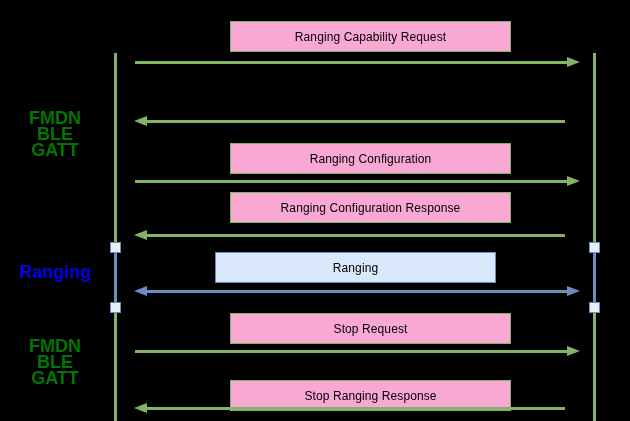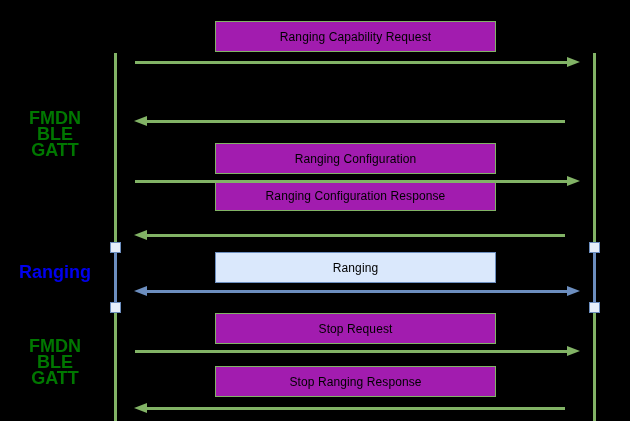--- a/index.html
+++ b/index.html
@@ -19,21 +19,21 @@
     background:#e6eef9; border:1.5px solid #6c8ebf;
   }
   .marker.ml { left:109.5px; } .marker.mr { left:588.5px; }
   .marker.t { top:242px; } .marker.b { top:302px; }
   
   .msg-box {
     position:absolute; left:215px; width:281px; height:31px; box-sizing:border-box;
     display:flex; align-items:center; justify-content:center;
     font-size:12px; color:#000000; letter-spacing:0.1px;
   }
-  .msg-box.green { background:#a21caf; border:1.5px solid #82b366; }
+  .msg-box.green { background:#f9a8d4; border:1.5px solid #82b366;margin-left:15px; }
   .msg-box.blue  { background:#dae8fc; border:1.5px solid #6c8ebf; }
   
   .arrow { position:absolute; height:3px; }
   .arrow.green { background:#82b366; color:#82b366; }
   .arrow.blue  { background:#6c8ebf; color:#6c8ebf; }
   .arrow.dir-right { left:135px; width:432px; }
   .arrow.dir-left  { left:147px; width:418px; }
   .arrow.dir-both  { left:147px; width:420px; }
   .head { position:absolute; width:0; height:0; top:-4px;
           border-top:5.5px solid transparent; border-bottom:5.5px solid transparent; }
@@ -64,24 +64,24 @@
   <div class="phase-label green" style="top:110px;">FMDN
 BLE
 GATT</div>
   <div class="phase-label blue" style="top:264px;">Ranging</div>
   <div class="phase-label green" style="top:338px;">FMDN
 BLE
 GATT</div>
 
   <div class="msg-box green" style="top:21px;">Ranging Capability Request</div>
   <div class="msg-box green" style="top:143px;">Ranging Configuration</div>
-  <div class="msg-box green" style="top:180px;">Ranging Configuration Response</div>
+  <div class="msg-box green" style="top:192px;">Ranging Configuration Response</div>
   <div class="msg-box blue" style="top:252px;">Ranging</div>
   <div class="msg-box green" style="top:313px;">Stop Request</div>
-  <div class="msg-box green" style="top:366px;">Stop Ranging Response</div>
+  <div class="msg-box green" style="top:380px;">Stop Ranging Response</div>
 
   <div class="arrow green dir-right" style="top:61px;">
     <span class="head h-right"></span>
   </div>
   <div class="arrow green dir-left" style="top:120px;">
     <span class="head h-left"></span>
   </div>
   <div class="arrow green dir-right" style="top:180px;">
     <span class="head h-right"></span>
   </div>

